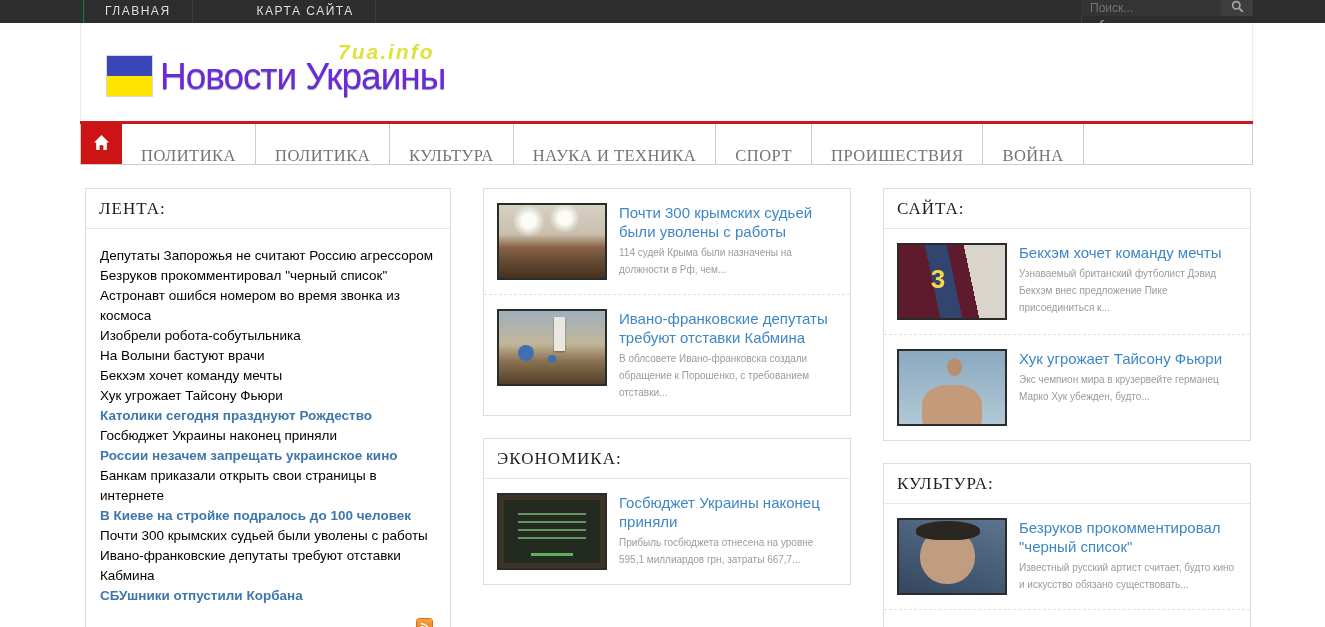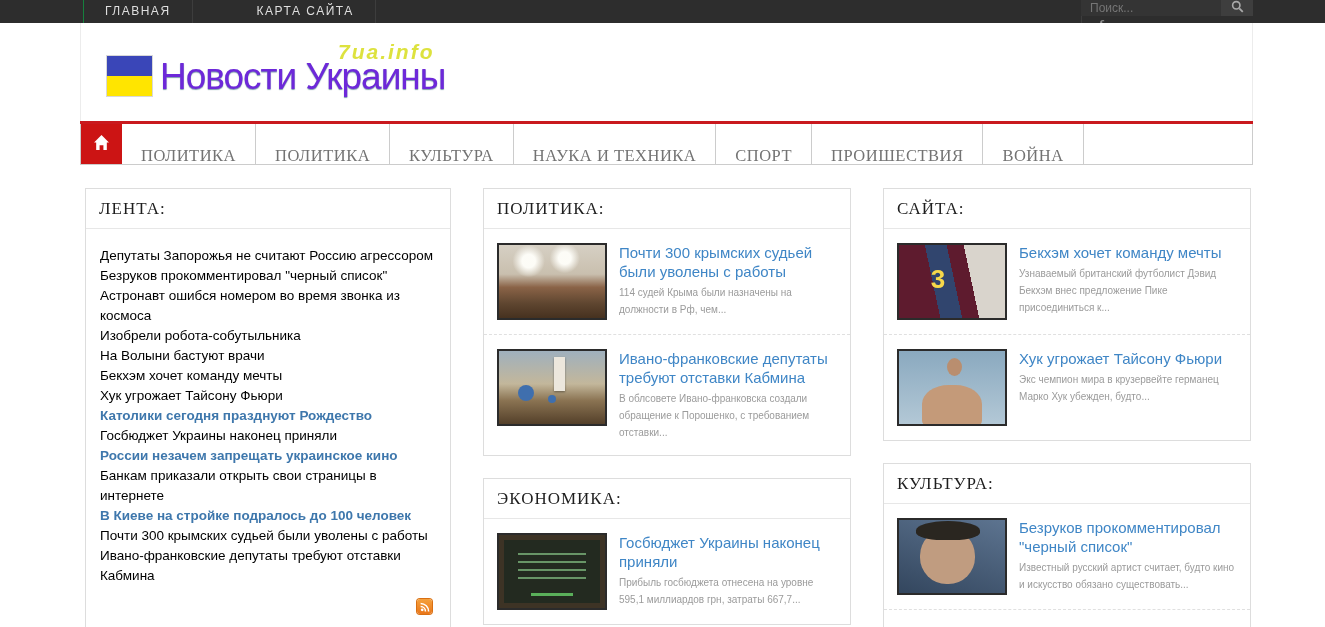--- a/index.html
+++ b/index.html
@@ -193,34 +193,34 @@
           <a href="#" class="flink">На Волыни бастуют врачи</a>
           <a href="#" class="flink">Бекхэм хочет команду мечты</a>
           <a href="#" class="flink">Хук угрожает Тайсону Фьюри</a>
           <a href="#" class="flink b">Католики сегодня празднуют Рождество</a>
           <a href="#" class="flink">Госбюджет Украины наконец приняли</a>
           <a href="#" class="flink b">России незачем запрещать украинское кино</a>
           <a href="#" class="flink">Банкам приказали открыть свои страницы в интернете</a>
           <a href="#" class="flink b">В Киеве на стройке подралось до 100 человек</a>
           <a href="#" class="flink">Почти 300 крымских судьей были уволены с работы</a>
           <a href="#" class="flink">Ивано-франковские депутаты требуют отставки Кабмина</a>
+          <a href="#" class="flink b">СБУшники отпустили Корбана</a>
           <a href="#" class="feed-rss">
             <svg width="10" height="10" viewBox="0 0 16 16">
                 <circle cx="3.5" cy="12.5" r="2.2" fill="#fff"></circle>
                 <path d="M1 6a9 9 0 0 1 9 9H7.5A6.5 6.5 0 0 0 1 8.5z" fill="#fff"></path>
                 <path d="M1 1a14 14 0 0 1 14 14h-2.5A11.5 11.5 0 0 0 1 3.5z" fill="#fff"></path>
               </svg>
           </a>
         </div>
       </div>
     </div>
 
     <div class="col-mid">
       <div class="box">
-        <div class="box-header">ПОЛИТИКА:</div>
         <div class="article">
           <a href="#" class="thumb t-pol1"></a>
           <div class="atext">
             <a href="#" class="atitle">Почти 300 крымских судьей были уволены с работы</a>
             <div class="aexcerpt">114 судей Крыма были назначены на должности в Рф, чем...</div>
           </div>
         </div>
         <div class="article">
           <a href="#" class="thumb t-pol2"></a>
           <div class="atext">

